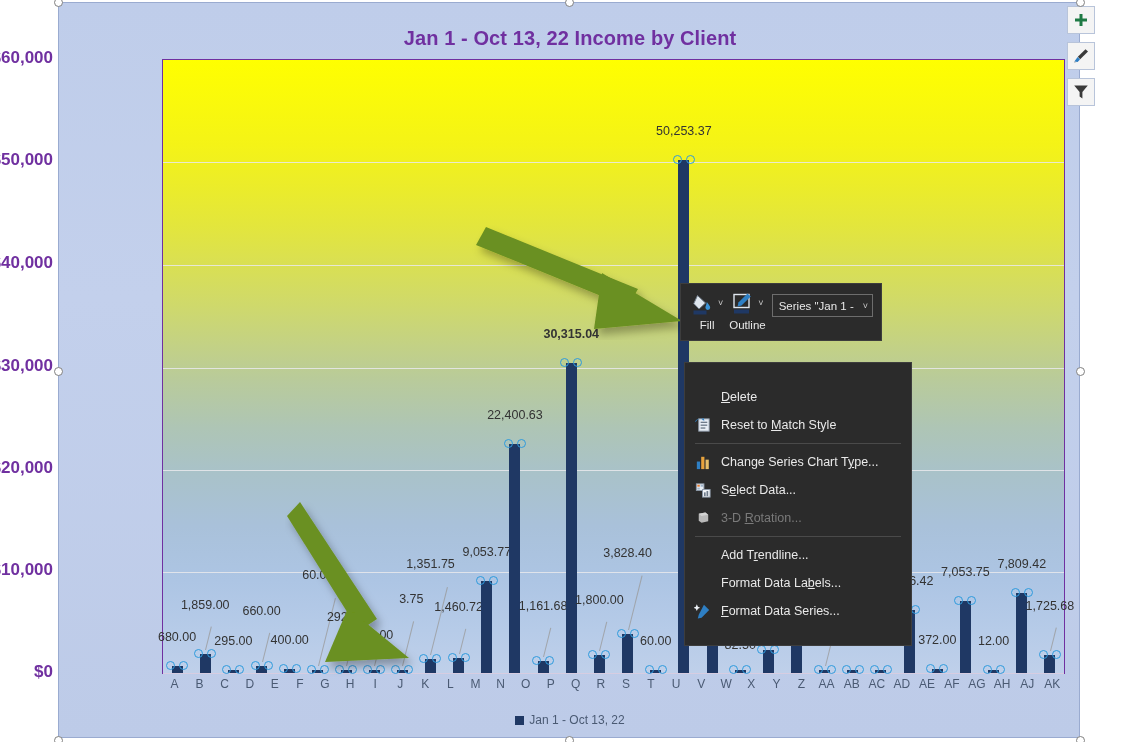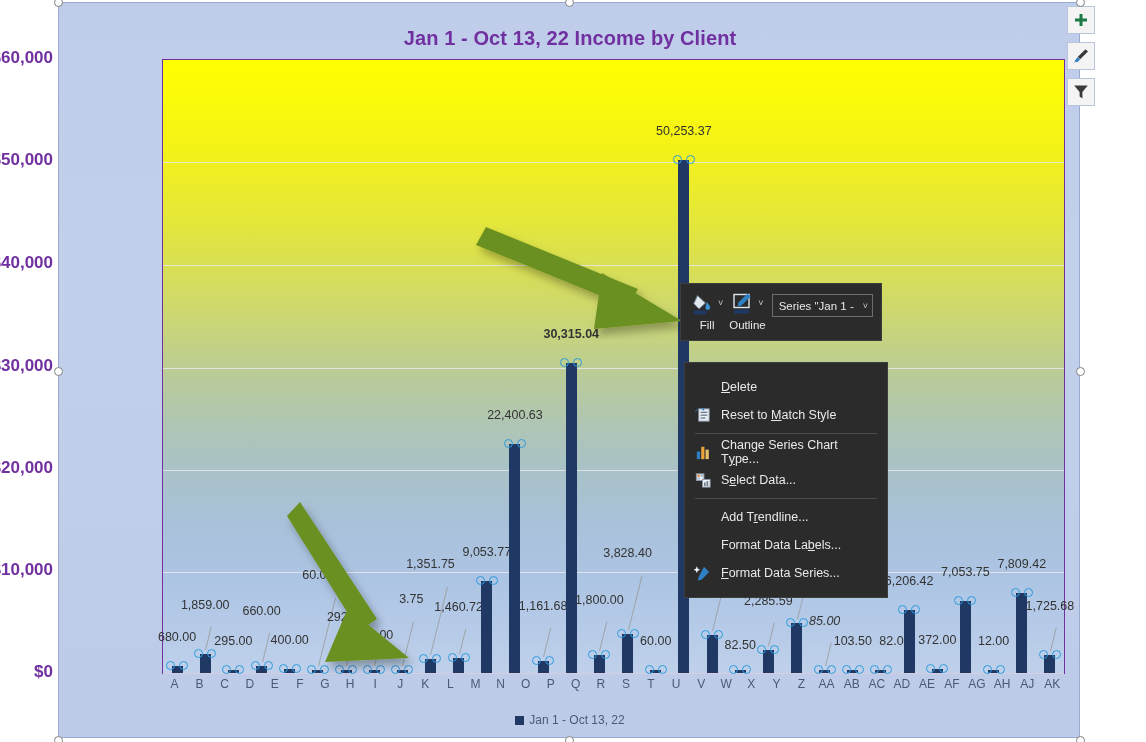--- a/index.html
+++ b/index.html
@@ -133,23 +133,23 @@
   .mt-label{margin-top:3px;}
   #series-combo{
     margin-top:4px;height:23px;min-width:88px;border:1px solid #6d6d6d;
     background:#2b2b2b;color:#e8e8e8;font-size:11.5px;
     display:flex;align-items:center;padding:0 4px 0 6px;box-sizing:border-box;
   }
   #series-combo .cb-text{overflow:hidden;white-space:nowrap;}
   #series-combo .cb-caret{margin-left:6px;font-size:9px;color:#cfcfcf;}
   
   #context-menu{
-    position:absolute;left:684px;top:362px;width:204px;
+    position:absolute;left:684px;top:362px;width:228px;
     background:#2b2b2b;border:1px solid #3d3d3d;z-index:49;
-    padding:10px 0;box-sizing:border-box;
+    padding:20px 0;box-sizing:border-box;
   }
   .ctx-item{
     display:flex;align-items:center;height:28px;padding:0 10px 0 8px;
     color:#e9e9e9;font-size:12.5px;box-sizing:border-box;
   }
   .ctx-item.disabled{color:#7a7a7a;}
   .ctx-ico{width:20px;height:18px;margin-right:8px;flex:0 0 20px;
     display:flex;align-items:center;justify-content:center;}
   .ctx-sep{height:1px;background:#4a4a4a;margin:4px 10px;}
   .ctx-label u{text-decoration:underline;}
@@ -654,20 +654,29 @@
             <rect x="3.5" y="4" width="2.6" height="2" fill="#e87b2d"></rect>
             <rect x="7" y="4" width="2.6" height="2" fill="#9fb4c9"></rect>
             <rect x="3.5" y="7" width="2.6" height="2" fill="#9fb4c9"></rect>
             <rect x="9" y="9" width="8" height="8" fill="#f2f5f9" stroke="#8b97a6"></rect>
             <rect x="10.5" y="12" width="1.8" height="4" fill="#6f7b8a"></rect>
             <rect x="13.2" y="10.6" width="1.8" height="5.4" fill="#6f7b8a"></rect>
           </svg>
         </span>
         <span class="ctx-label">S<u>e</u>lect Data...</span>
       </div>
+      <div class="ctx-item disabled">
+        <span class="ctx-ico">
+          <svg width="18" height="18" viewBox="0 0 19 19">
+            <path d="M5 5 L12 3.6 L15 6 L15 13 L8 14.6 L5 12.4 Z" fill="#b9b9b9"></path>
+            <path d="M5 5 L12 3.6 L15 6 L8 7.4 Z" fill="#d4d4d4"></path>
+          </svg>
+        </span>
+        <span class="ctx-label">3-D <u>R</u>otation...</span>
+      </div>
       <div class="ctx-sep"></div>
       <div class="ctx-item">
         <span class="ctx-ico"></span>
         <span class="ctx-label">Add T<u>r</u>endline...</span>
       </div>
       <div class="ctx-item">
         <span class="ctx-ico"></span>
         <span class="ctx-label">Format Data La<u>b</u>els...</span>
       </div>
       <div class="ctx-item">

